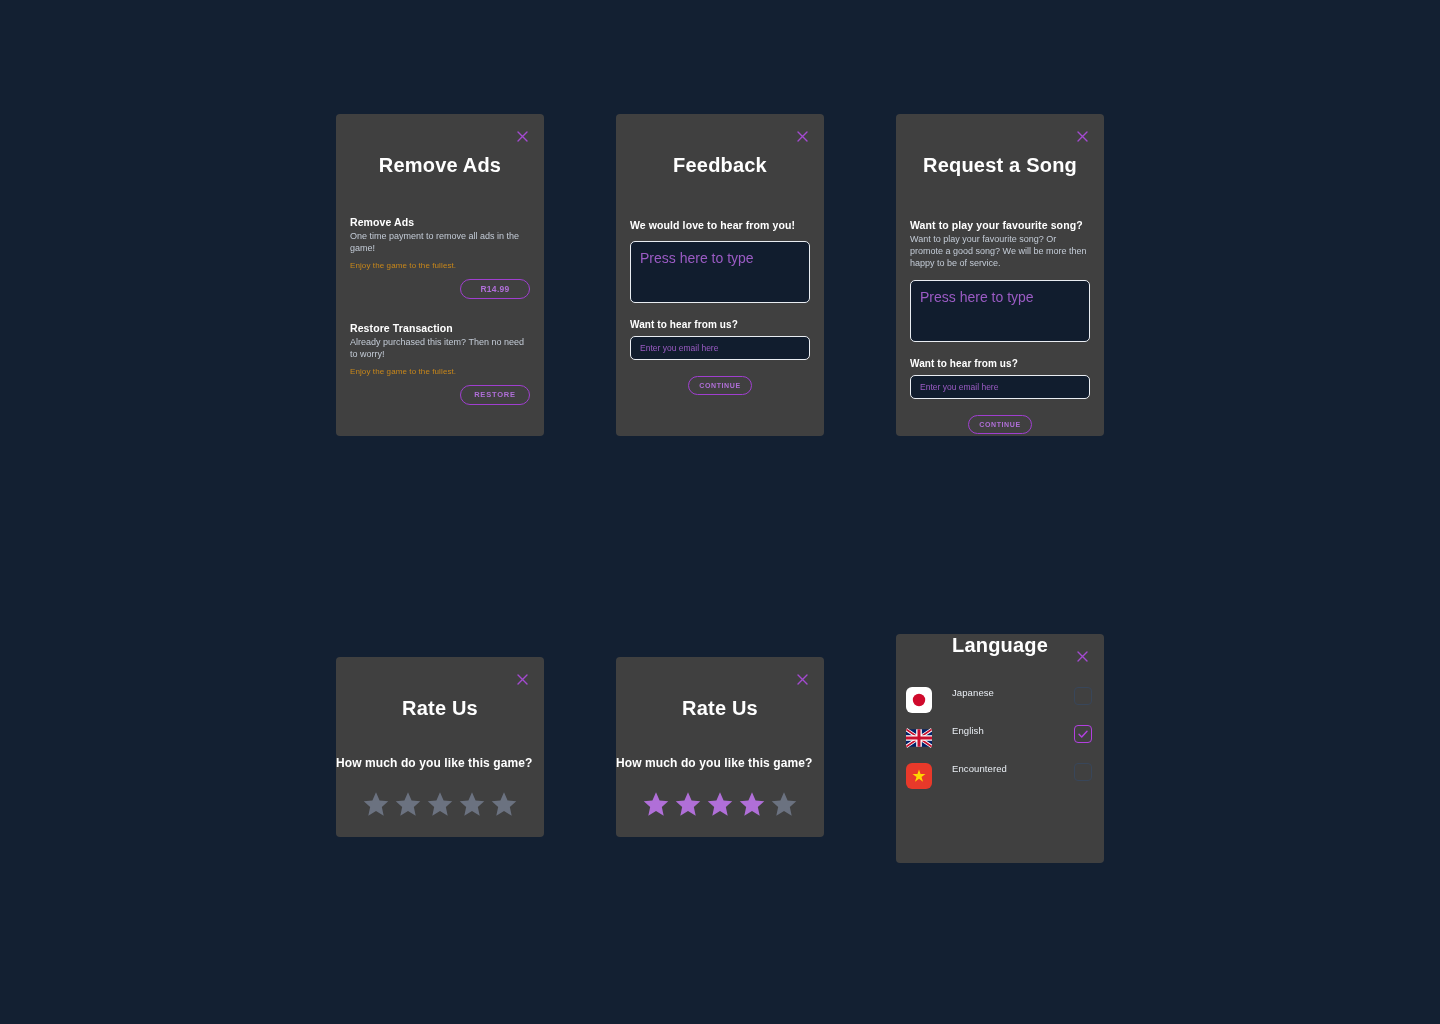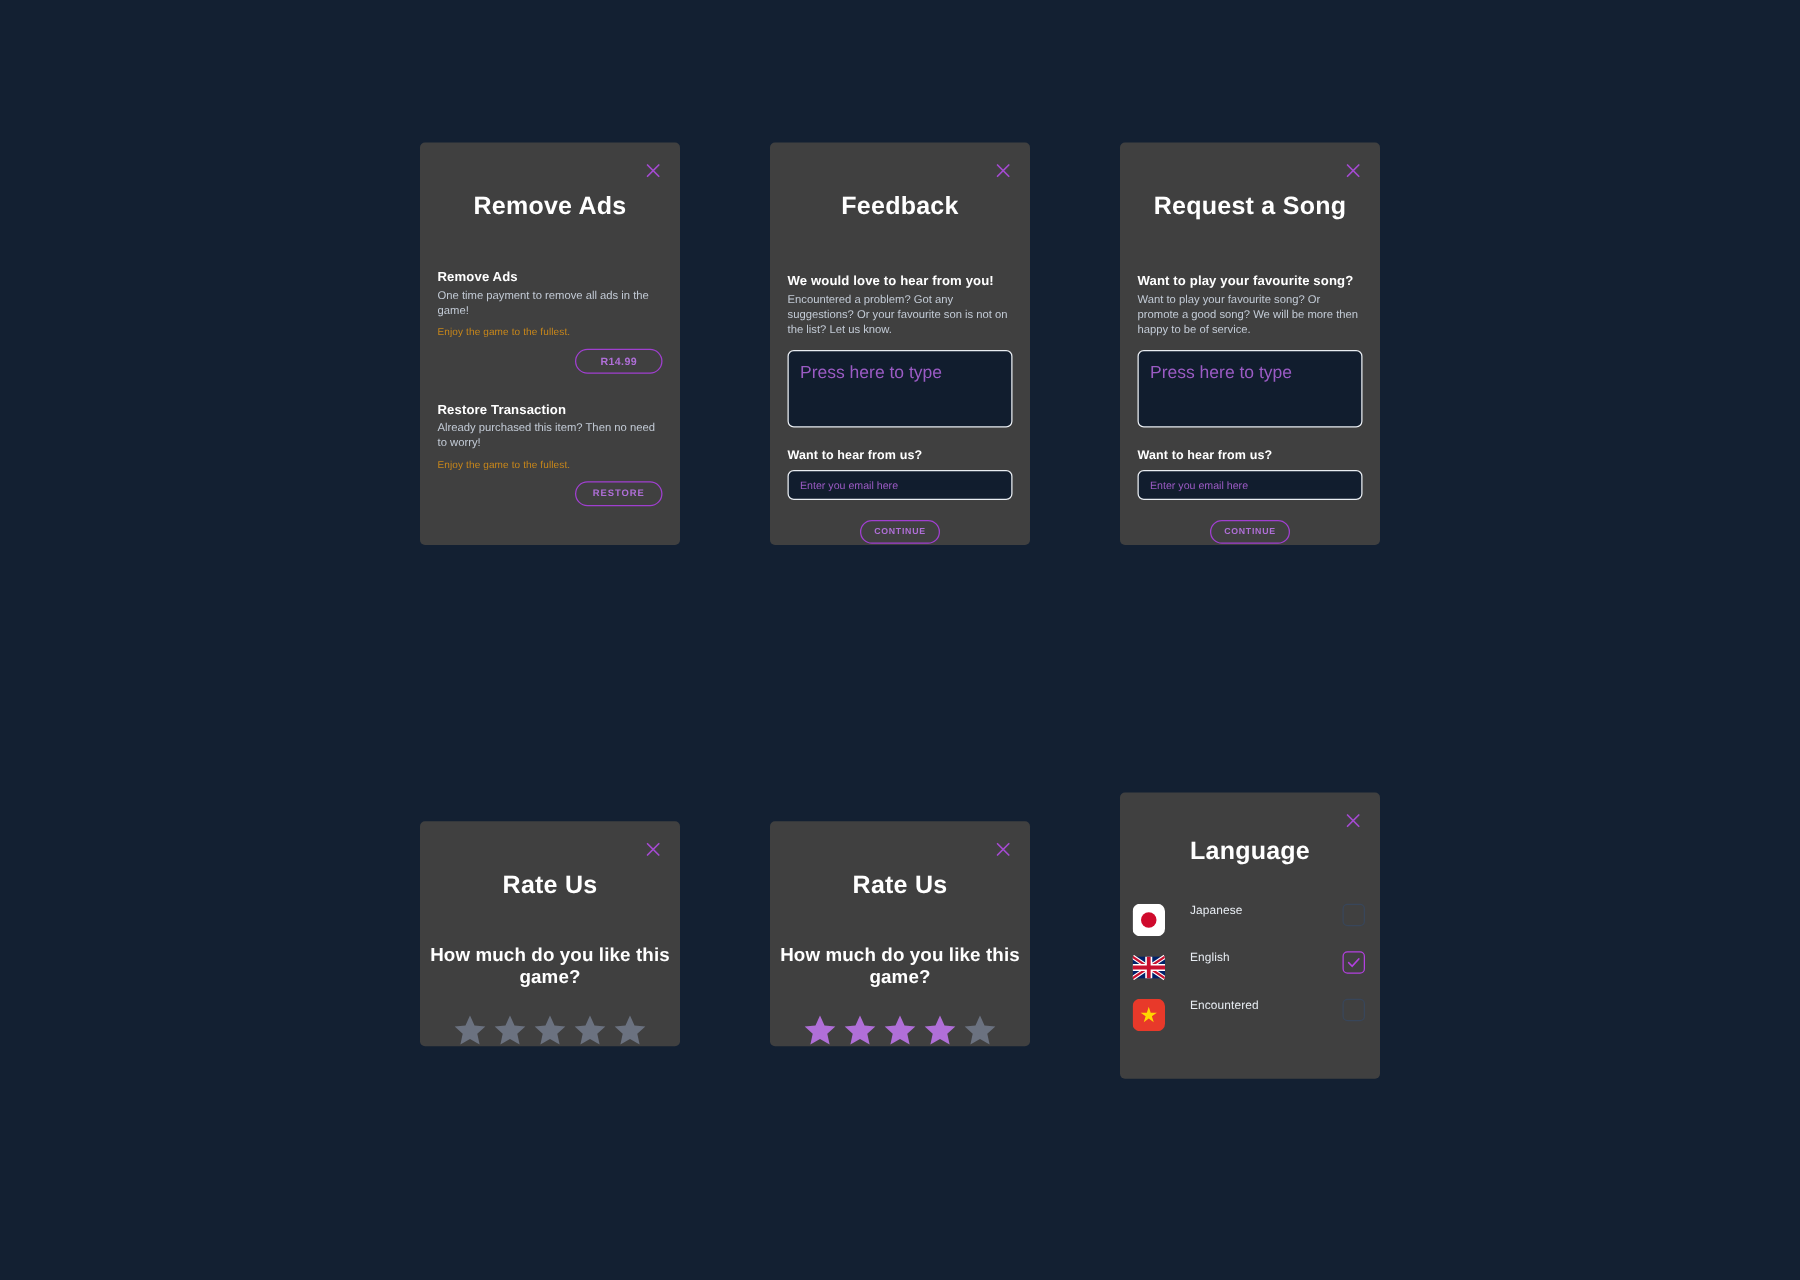--- a/index.html
+++ b/index.html
@@ -151,23 +151,23 @@
   .field-input::placeholder { color: #9b5bc4; }
 
   .center-row {
     display: flex;
     justify-content: center;
     margin-top: 16px;
   }
 
   
   .rate-prompt {
-    text-align: center;
+    text-align: left;
     color: #ffffff;
-    font-size: 15px;
+    font-size: 12px;
     font-weight: bold;
     letter-spacing: 0.1px;
   }
 
   .stars {
     display: flex;
     justify-content: center;
     gap: 4px;
     margin-top: 20px;
   }
@@ -250,21 +250,20 @@
   <div class="card" style="left:616px; top:114px; width:208px; height:322px;">
     <div class="close-icon">
       <svg width="11" height="11" viewBox="0 0 11 11" aria-hidden="true">
         <path d="M1 1 L10 10 M10 1 L1 10" stroke="#a44ad0" stroke-width="1.4" stroke-linecap="round"></path>
       </svg>
     </div>
     <div class="card-title" style="margin-top:40px;">Feedback</div>
 
     <div style="padding:0 14px; margin-top:42px;">
       <div class="section-head">We would love to hear from you!</div>
-      <div class="section-body">Encountered a problem? Got any suggestions? Or your favourite son is not on the list? Let us know.</div>
       <textarea class="field-textarea" style="margin-top: 10px;" placeholder="Press here to type"></textarea>
       <div class="field-label">Want to hear from us?</div>
       <input class="field-input" type="text" placeholder="Enter you email here" style="">
       <div class="center-row">
         <button class="pill-btn continue-btn">CONTINUE</button>
       </div>
     </div>
   </div>
 
   <div class="card" style="left:896px; top:114px; width:208px; height:322px;">
@@ -340,21 +339,21 @@
         </svg>
       </div>
   </div>
 
   <div class="card" style="left:896px; top:634px; width:208px; height:229px;">
     <div class="close-icon">
       <svg width="11" height="11" viewBox="0 0 11 11" aria-hidden="true">
         <path d="M1 1 L10 10 M10 1 L1 10" stroke="#a44ad0" stroke-width="1.4" stroke-linecap="round"></path>
       </svg>
     </div>
-    <div class="card-title" style="margin-top:36px;">Language</div>
+    <div class="card-title" style="">Language</div>
     <div class="lang-list">
         <div class="lang-row">
           <div class="flag">
             <svg viewBox="0 0 26 26">
               <rect width="26" height="26" fill="#ffffff"></rect>
               <circle cx="13" cy="13" r="6.2" fill="#cf0a2c"></circle>
             </svg>
           </div>
           <div class="lang-name">Japanese</div>
           <div class="checkbox"></div>

